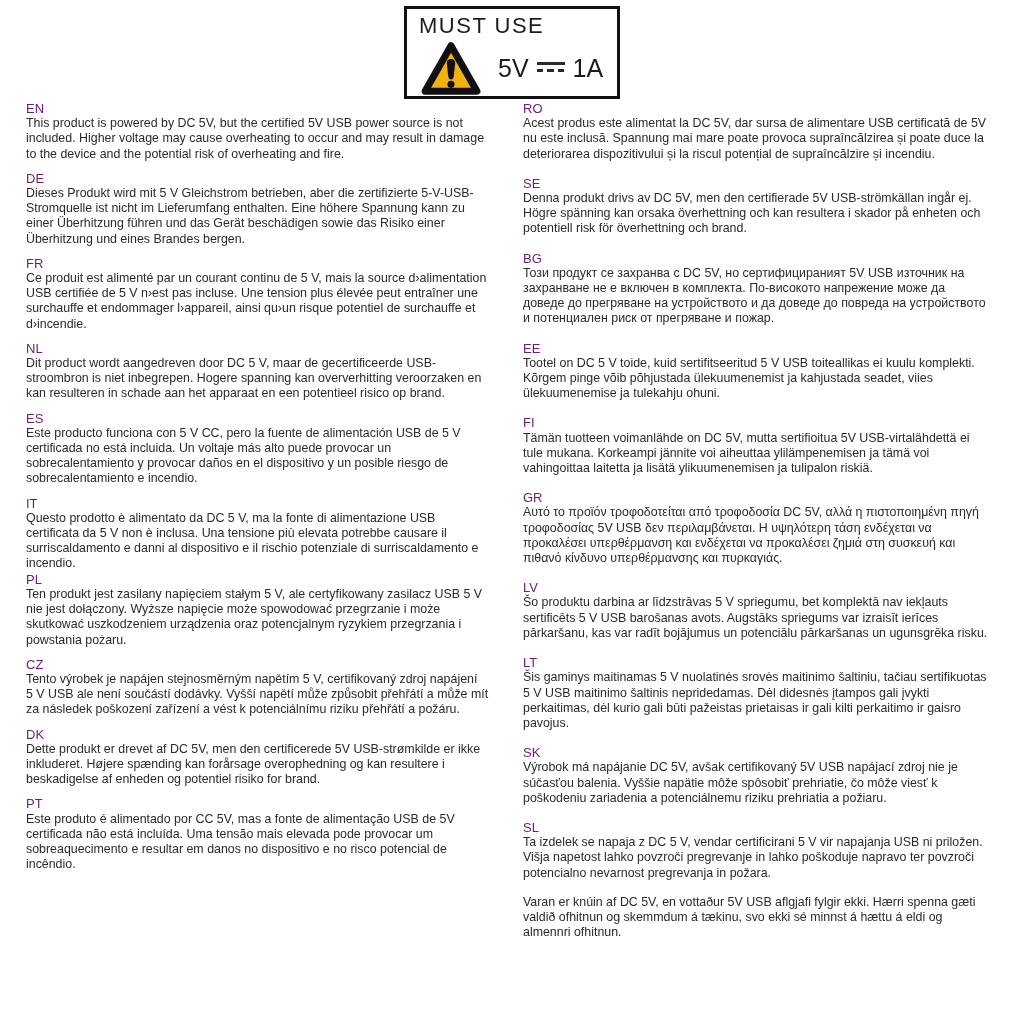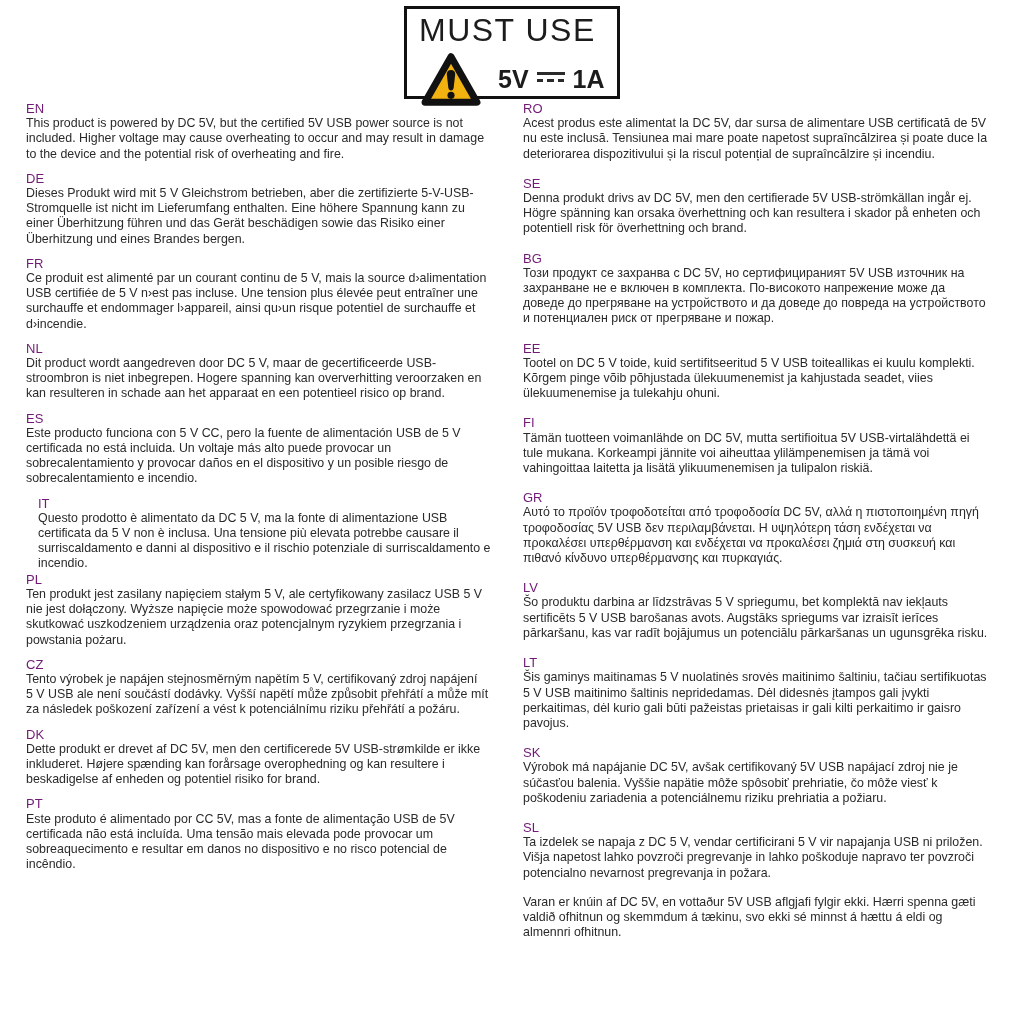--- a/index.html
+++ b/index.html
@@ -13,31 +13,30 @@
   
   .label-box{
     width:216px;height:93px;
     margin:6px auto 0 auto;
     border:3px solid #111;
     box-sizing:border-box;
     padding:5px 8px 6px 12px;
     background:#fff;
   }
   .label-title{
-    font-size:32px;
+    font-size:22px;
     letter-spacing:1.5px;
     line-height:1.05;
     color:#1c1c1c;
   }
   .label-row{
     display:flex;
     align-items:center;
     gap:15px;
     margin-top:3px;
-    font-weight:bold;
   }
   .tri-svg{display:block;}
   .label-specs{
     display:flex;
     align-items:center;
     gap:8px;
     font-size:25px;
     color:#1c1c1c;
     white-space:nowrap;
   }
@@ -61,21 +60,21 @@
   }
   .section .text{
     font-size:12.4px;
     line-height:15.2px;
     white-space:pre-line;
     color:#2a2a2a;
   }
   .col-left .section{margin-bottom:9px;}
   .col-right .section{margin-bottom:14px;}
   
-  .col-left .section[data-code="IT"]{margin-bottom:0;margin-left:12px;}
+  .col-left .section[data-code="IT"]{margin-bottom:0;}
 </style>
 </head>
 <body>
 
 <div class="label-box">
   <div class="label-title">MUST USE</div>
   <div class="label-row">
     <span>
       <svg class="tri-svg" width="64" height="57" viewBox="0 0 100 90">
         <path d="M50 9 L91 81 H9 Z" fill="#F2B210" stroke="#111111" stroke-width="11" stroke-linejoin="round"></path>
@@ -164,21 +163,21 @@
         <div class="text">Este produto é alimentado por CC 5V, mas a fonte de alimentação USB de 5V
 certificada não está incluída. Uma tensão mais elevada pode provocar um
 sobreaquecimento e resultar em danos no dispositivo e no risco potencial de
 incêndio.</div>
       </div>
     </div>
   <div class="col col-right" id="col-right">
       <div class="section" data-code="RO">
         <div class="code">RO</div>
         <div class="text">Acest produs este alimentat la DC 5V, dar sursa de alimentare USB certificată de 5V
-nu este inclusă. Tensiunea mai mare poate napetost supraîncălzirea și poate duce la
+nu este inclusă. Spannung mai mare poate provoca supraîncălzirea și poate duce la
 deteriorarea dispozitivului și la riscul potențial de supraîncălzire și incendiu.</div>
       </div>
       <div class="section" data-code="SE">
         <div class="code">SE</div>
         <div class="text">Denna produkt drivs av DC 5V, men den certifierade 5V USB-strömkällan ingår ej.
 Högre spänning kan orsaka överhettning och kan resultera i skador på enheten och
 potentiell risk för överhettning och brand.</div>
       </div>
       <div class="section" data-code="BG">
         <div class="code">BG</div>

